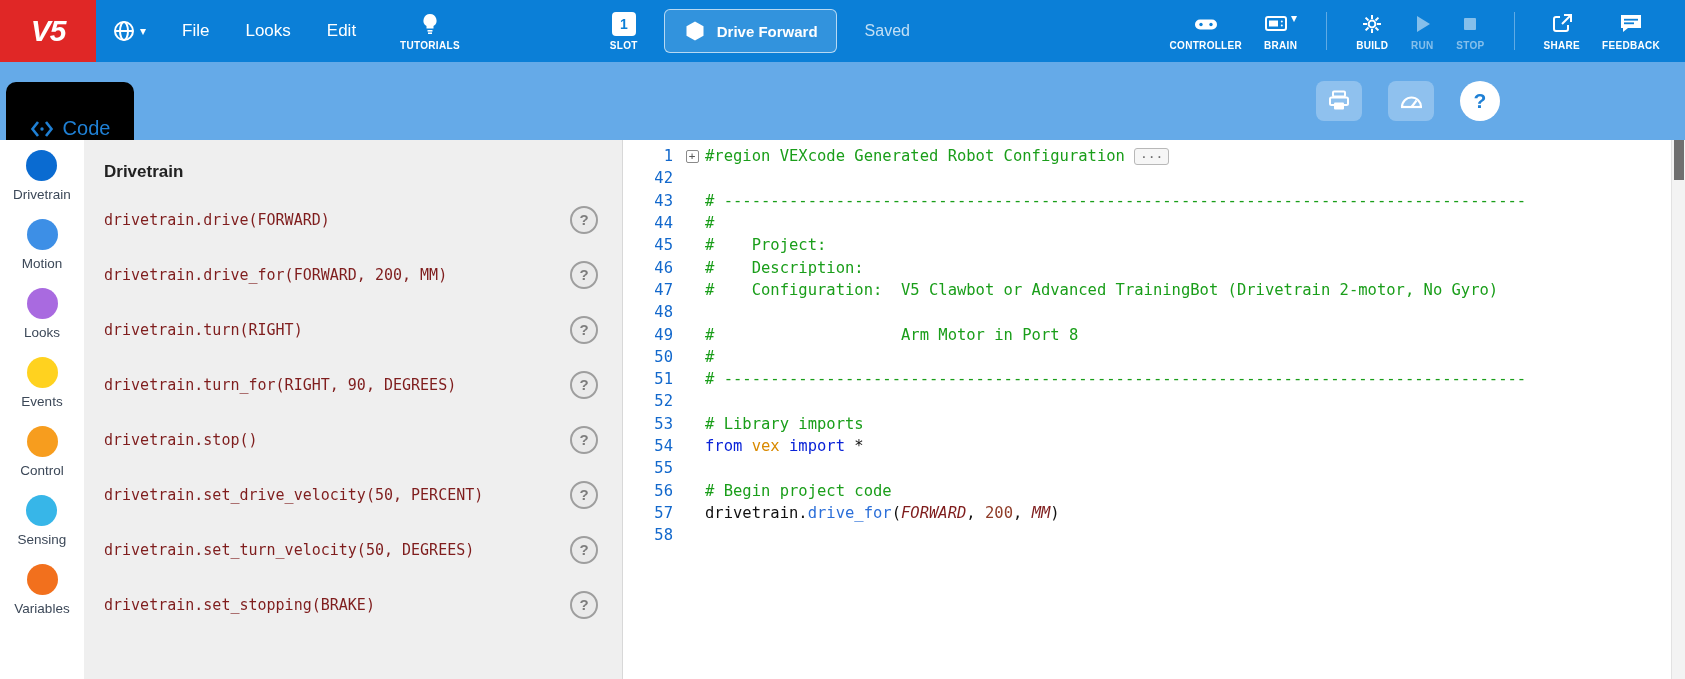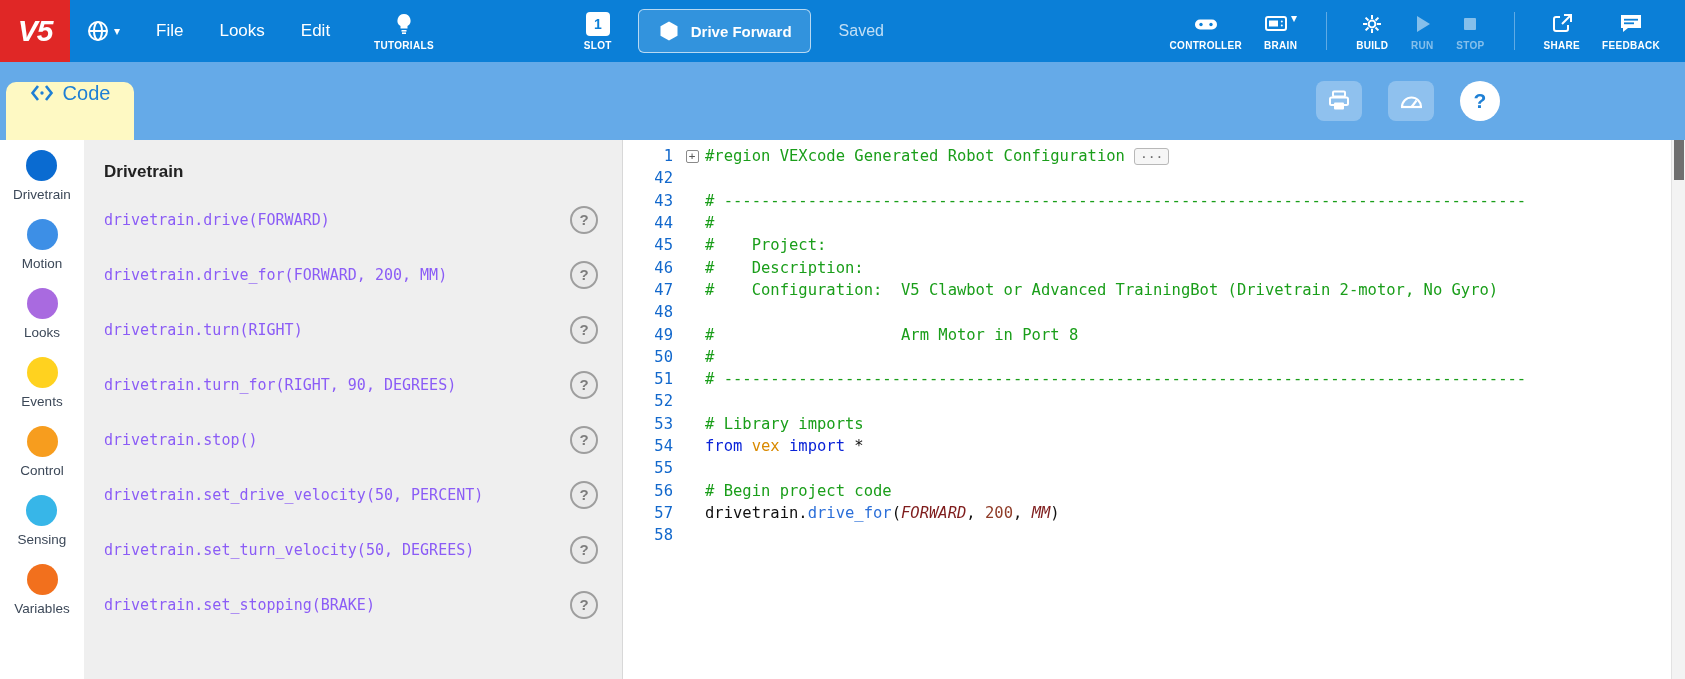--- a/index.html
+++ b/index.html
@@ -1,20 +1,20 @@
 <!DOCTYPE html>
 <html><head>
 <meta charset="utf-8">
 <style>
   * { box-sizing: border-box; margin: 0; padding: 0; }
   html,body { width:1685px; height:679px; overflow:hidden; font-family:"Liberation Sans", sans-serif; background:#fff; }
 
   
   .topbar { height:62px; background:#0b7fd7; display:flex; align-items:center; color:#fff; position:relative; }
-  .logo { width:70px; height:62px; background:#e02726; display:flex; align-items:center; justify-content:center;
+  .logo { width:96px; height:62px; background:#e02726; display:flex; align-items:center; justify-content:center;
           font-size:30px; font-weight:900; font-style:italic; letter-spacing:-1px; transform:none; cursor:pointer; }
   .globe-wrap { display:flex; align-items:center; gap:4px; margin-left:16px; cursor:pointer; }
   .caret { font-size:12px; line-height:1; color:#fff; }
   .menu-item { font-size:17px; margin-left:36px; cursor:pointer; }
   .tb-group { display:flex; flex-direction:column; align-items:center; justify-content:center; gap:4px; cursor:pointer; }
   .tb-label { font-size:10px; font-weight:700; letter-spacing:.3px; }
   .tutorials { margin-left:44px; }
   .divider { width:1px; height:38px; background:rgba(255,255,255,.35); margin:0 18px; }
   .slot { margin-left:150px; }
   .slot-box { width:24px; height:24px; background:#fff; border-radius:4px; display:flex; align-items:center; justify-content:center;
@@ -24,40 +24,40 @@
   .project-name { font-size:15px; font-weight:700; }
   .saved { margin-left:28px; font-size:16px; color:rgba(255,255,255,.75); }
   .tb-right { margin-left:auto; display:flex; align-items:center; padding-right:14px; }
   .tb-right .tb-group { margin:0 11px; }
   .brain-wrap { display:flex; align-items:flex-start; gap:3px; }
   .disabled { opacity:.5; }
   .icon24 { width:24px; height:24px; display:block; }
 
   
   .tabbar { height:78px; background:#65aae8; display:flex; align-items:flex-end; position:relative; }
-  .code-tab { margin-left:6px; width:128px; height:58px; background:#fef9c3; border-radius:10px 10px 0 0;
-              display:flex; align-items:flex-start; justify-content:center; gap:9px; cursor:pointer; }
+  .code-tab { margin-left:6px; width:128px; height:58px; background:#000000; border-radius:10px 10px 0 0;
+              display:flex; align-items:flex-end; justify-content:center; gap:9px; cursor:pointer; }
   .code-tab-label { font-size:20px; color:#1f80d5; }
   .tab-actions { position:absolute; right:185px; top:50%; transform:translateY(-50%); display:flex; align-items:center; gap:26px; }
   .tab-btn { width:46px; height:40px; border-radius:8px; background:rgba(255,255,255,.28); display:flex; align-items:center; justify-content:center; cursor:pointer; }
   .help-btn { width:40px; height:40px; border-radius:50%; background:#fff; color:#1f80d5; font-size:21px; font-weight:800;
               display:flex; align-items:center; justify-content:center; cursor:pointer; }
 
   
   .main { display:flex; height:539px; }
 
   .cat-sidebar { width:84px; background:#fff; padding-top:10px; display:flex; flex-direction:column; align-items:center; }
   .cat { display:flex; flex-direction:column; align-items:center; margin-bottom:17px; cursor:pointer; }
   .dot { width:31px; height:31px; border-radius:50%; display:block; }
   .cat-label { margin-top:6px; font-size:13.5px; color:#3c4858; }
 
   .palette { width:538px; background:#efefef; padding:22px 24px 0 20px; overflow:hidden; }
   .palette-title { font-size:17px; font-weight:700; color:#222; margin-bottom:10px; }
   .cmd-row { display:flex; align-items:center; justify-content:space-between; height:55px; cursor:grab; }
-  .cmd-text { font-family:"DejaVu Sans Mono", monospace; font-size:15px; color:#8b5cf6; white-space:pre; }
+  .cmd-text { font-family:"DejaVu Sans Mono", monospace; font-size:15px; color:#7f1d1d; white-space:pre; }
   .help-circle { width:28px; height:28px; border-radius:50%; border:2px solid #9e9e9e; background:#eaeaea; color:#7d7d7d;
                  font-size:15px; font-weight:700; display:flex; align-items:center; justify-content:center; flex:none; cursor:pointer; }
 
   .editor { flex:1; background:#fff; border-left:1px solid #d8d8d8; position:relative; font-family:"DejaVu Sans Mono", monospace;
             font-size:15.5px; padding-top:5px; overflow:hidden; }
   .line { display:flex; align-items:center; height:22.3px; white-space:pre; }
   .ln { width:56px; text-align:right; color:#1268cc; flex:none; padding-right:6px; }
   .foldcol { width:26px; flex:none; display:flex; align-items:center; justify-content:center; }
   .foldbox { width:13px; height:13px; border:1px solid #8a8a8a; border-radius:2px; background:#fff; color:#555;
              font-size:11px; line-height:11px; display:flex; align-items:center; justify-content:center; cursor:pointer; }

